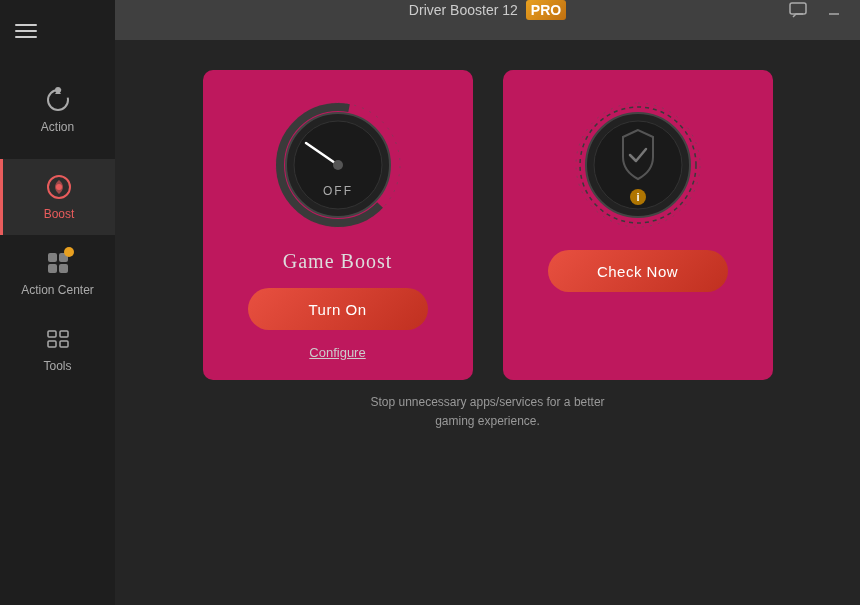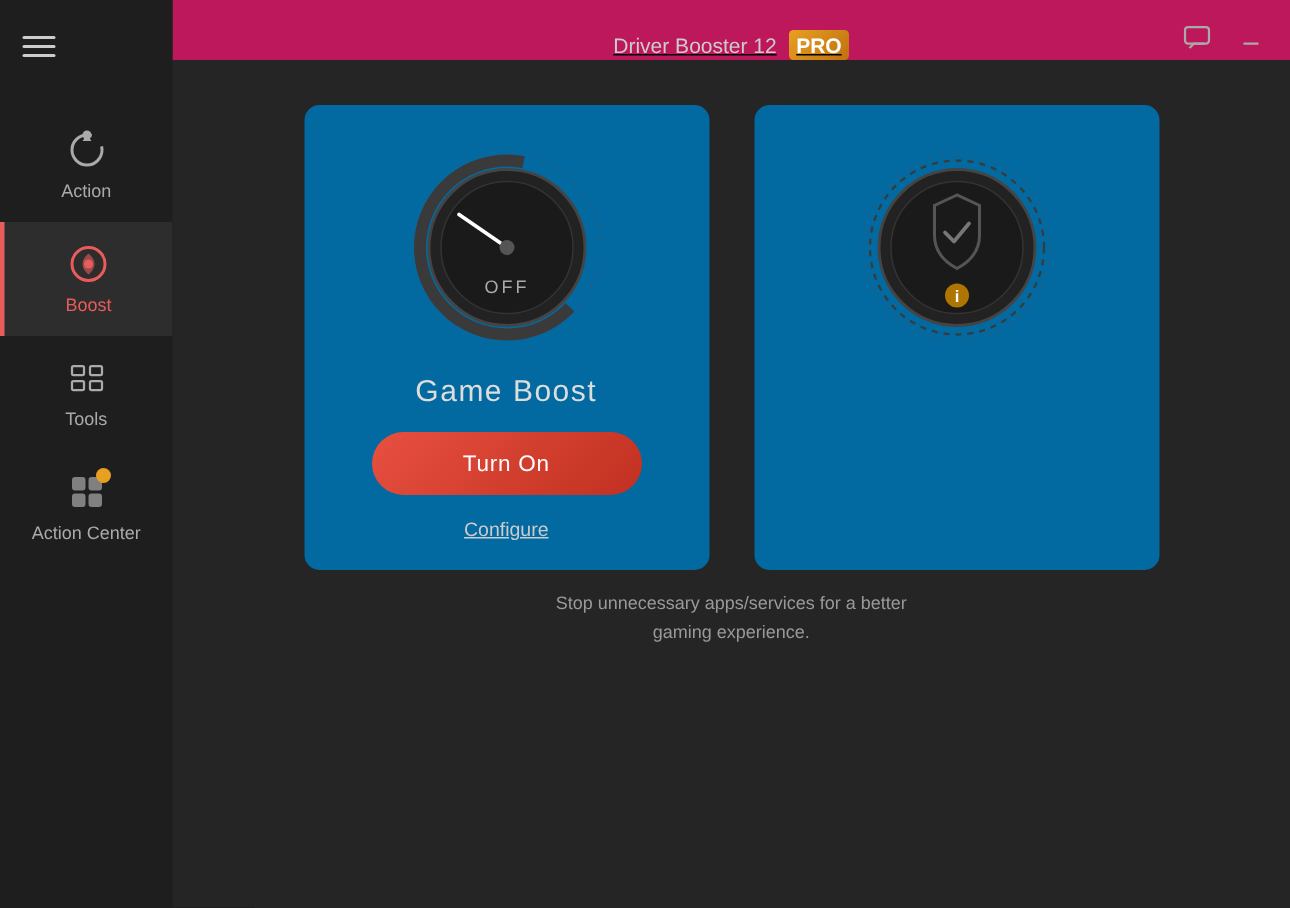--- a/index.html
+++ b/index.html
@@ -47,20 +47,21 @@
       padding: 14px 0;
       cursor: pointer;
       color: #aaa;
       font-size: 12px;
       gap: 6px;
     }
     .sidebar-item.active {
       background: #2d2d2d;
       color: #e85c5c;
       border-left: 3px solid #e85c5c;
+      margin-top: 11px;
     }
 
     .icon-svg {
       width: 28px;
       height: 28px;
       display: flex;
       align-items: center;
       justify-content: center;
     }
 
@@ -71,27 +72,26 @@
       display: flex;
       flex-direction: column;
       height: 605px;
       overflow: hidden;
     }
 
     
     .titlebar {
       width: 100%;
       height: 40px;
-      background: #be185d;
-      display: flex;
-      align-items: flex-end;
+      background: #404040;
+      display: flex;
+      align-items: flex-start;
       justify-content: space-between;
       padding: 0 15px;
       flex-shrink: 0;
-      text-decoration: underline;
     }
     .titlebar-title {
       display: flex;
       align-items: center;
       gap: 8px;
       color: #ccc;
       font-size: 14px;
       font-weight: 500;
       flex: 1;
       justify-content: center;
@@ -130,21 +130,21 @@
     }
 
     .cards-row {
       display: flex;
       gap: 30px;
       width: 100%;
       justify-content: center;
     }
 
     .card {
-      background: #0369a1;
+      background: #be185d;
       border-radius: 10px;
       width: 270px;
       padding: 25px 20px 20px 20px;
       display: flex;
       flex-direction: column;
       align-items: center;
       gap: 15px;
     }
 
     
@@ -155,20 +155,21 @@
       display: flex;
       align-items: center;
       justify-content: center;
     }
 
     .card-title {
       color: #ddd;
       font-size: 20px;
       font-weight: 400;
       letter-spacing: 1px;
+      font-family: Liberation Serif, serif;
     }
 
     .card-btn {
       width: 180px;
       height: 42px;
       border-radius: 25px;
       border: none;
       background: linear-gradient(135deg, #e85040, #c03020);
       color: white;
       font-size: 15px;
@@ -248,42 +249,42 @@
       <svg width="28" height="28" viewBox="0 0 28 28" fill="none">
         <circle cx="14" cy="14" r="11" stroke="#e85c5c" stroke-width="2" fill="none"></circle>
         <path d="M14 7 C14 7, 18 10, 18 14 C18 18, 14 21, 14 21 C14 21, 10 18, 10 14 C10 10, 14 7, 14 7Z" fill="#e85c5c" opacity="0.6"></path>
         <circle cx="14" cy="14" r="3" fill="#e85c5c"></circle>
       </svg>
     </div>
     <span>Boost</span>
   </div>
 
   <div class="sidebar-item">
-    <div class="icon-svg">
-      <svg width="28" height="28" viewBox="0 0 28 28" fill="none">
-        <rect x="4" y="6" width="8" height="6" rx="1" stroke="#aaa" stroke-width="1.5" fill="none"></rect>
-        <rect x="16" y="6" width="8" height="6" rx="1" stroke="#aaa" stroke-width="1.5" fill="none"></rect>
-        <rect x="4" y="16" width="8" height="6" rx="1" stroke="#aaa" stroke-width="1.5" fill="none"></rect>
-        <rect x="16" y="16" width="8" height="6" rx="1" stroke="#aaa" stroke-width="1.5" fill="none"></rect>
-      </svg>
-    </div>
-    <span>Tools</span>
-  </div>
-
-  <div class="sidebar-item">
     <div class="icon-svg action-center-overlay">
       <svg width="28" height="28" viewBox="0 0 28 28" fill="none">
         <rect x="4" y="4" width="9" height="9" rx="2" fill="#aaa" opacity="0.7"></rect>
         <rect x="15" y="4" width="9" height="9" rx="2" fill="#aaa" opacity="0.7"></rect>
         <rect x="4" y="15" width="9" height="9" rx="2" fill="#aaa" opacity="0.7"></rect>
         <rect x="15" y="15" width="9" height="9" rx="2" fill="#aaa" opacity="0.7"></rect>
       </svg>
       <div class="action-center-dot"></div>
     </div>
     <span>Action Center</span>
+  </div>
+
+  <div class="sidebar-item">
+    <div class="icon-svg">
+      <svg width="28" height="28" viewBox="0 0 28 28" fill="none">
+        <rect x="4" y="6" width="8" height="6" rx="1" stroke="#aaa" stroke-width="1.5" fill="none"></rect>
+        <rect x="16" y="6" width="8" height="6" rx="1" stroke="#aaa" stroke-width="1.5" fill="none"></rect>
+        <rect x="4" y="16" width="8" height="6" rx="1" stroke="#aaa" stroke-width="1.5" fill="none"></rect>
+        <rect x="16" y="16" width="8" height="6" rx="1" stroke="#aaa" stroke-width="1.5" fill="none"></rect>
+      </svg>
+    </div>
+    <span>Tools</span>
   </div>
 </aside>
 
 <main class="main">
 
   <div class="titlebar">
     <div style="width:60px;"></div>
     <div class="titlebar-title">
       <span>Driver Booster 12</span>
       <span class="pro-badge">PRO</span>
@@ -344,20 +345,21 @@
 
             <circle cx="70" cy="70" r="44" fill="#1a1a1a" stroke="#333" stroke-width="1"></circle>
 
             <path d="M70 35 L55 42 L55 62 Q55 76 70 84 Q85 76 85 62 L85 42 Z" fill="none" stroke="#555" stroke-width="2"></path>
             <path d="M62 60 L68 66 L78 54" stroke="#777" stroke-width="2.5" stroke-linecap="round" stroke-linejoin="round" fill="none"></path>
 
             <circle cx="70" cy="102" r="8" fill="#c08000" opacity="0.9"></circle>
             <text x="70" y="106" text-anchor="middle" fill="white" font-size="11" font-weight="bold" font-family="Arial">i</text>
           </svg>
         </div>
+        <button class="card-btn">Check Now</button>
       </div>
 
     </div>
 
     <div class="desc-row">
       <div class="desc-item">
         <p class="card-desc">Stop unnecessary apps/services for a better gaming experience.</p>
       </div>
     </div>
   </div>

